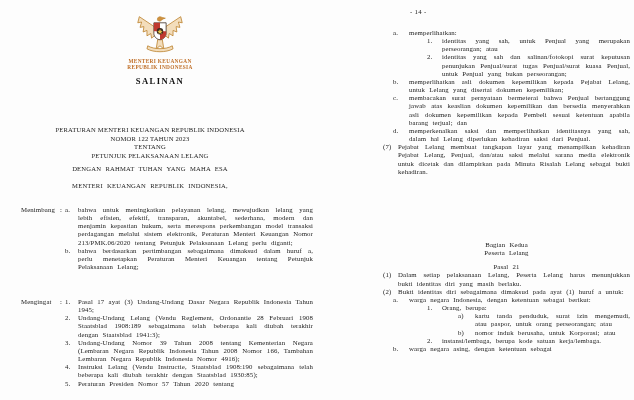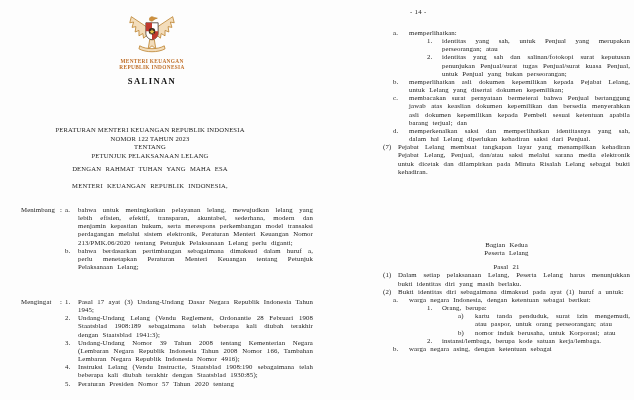--- a/index.html
+++ b/index.html
@@ -5,21 +5,21 @@
   html,body{margin:0;padding:0;background:#ffffff;}
   #screen{
     position:relative;width:634px;height:400px;overflow:hidden;
     background:#fdfdfd;font-family:"Liberation Serif", serif;color:#1c1c1c;
   }
   
   .doc-text{font-size:6.8px;line-height:8.15px;letter-spacing:0.12px;word-spacing:2.4px;}
   .justify{text-align:justify;}
   
   #page-left{position:absolute;left:0;top:0;width:330px;height:400px;}
-  .header-block{position:absolute;left:4px;top:10px;width:296px;text-align:center;}
+  .header-block{position:absolute;left:12px;top:10px;width:296px;text-align:center;}
   .emblem{display:inline-block;}
   .ministry-line{font-size:5.3px;line-height:6.4px;font-weight:bold;color:#c06f28;letter-spacing:0.35px;}
   .salinan{margin-top:5px;font-size:8.6px;font-weight:bold;letter-spacing:1.4px;color:#111;}
   .title-block{position:absolute;left:0;top:126px;width:300px;text-align:center;}
   .title-line{font-size:6.6px;line-height:8.6px;letter-spacing:0.2px;}
   .motto{position:absolute;left:0;top:165px;width:300px;text-align:center;font-size:6.6px;letter-spacing:0.2px;}
   .authority{position:absolute;left:0;top:182px;width:300px;text-align:center;font-size:6.6px;letter-spacing:0.2px;}
   .section{position:absolute;left:21px;width:292px;}
   .sec-label{position:absolute;left:0;top:0;}
   .sec-colon{position:absolute;left:39px;top:0;}

